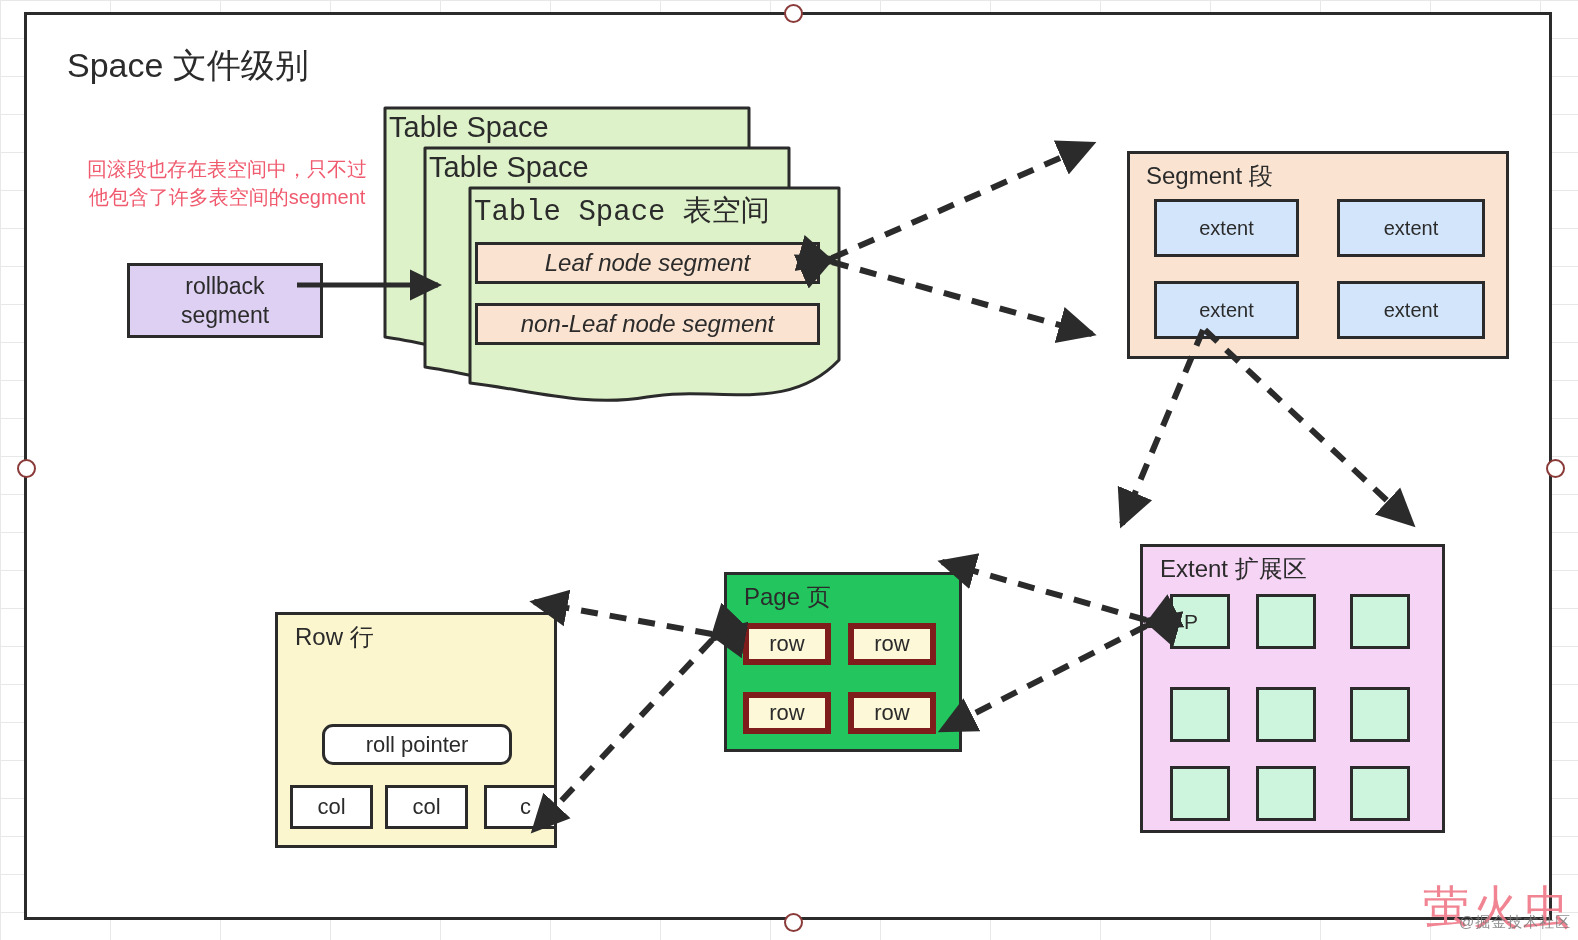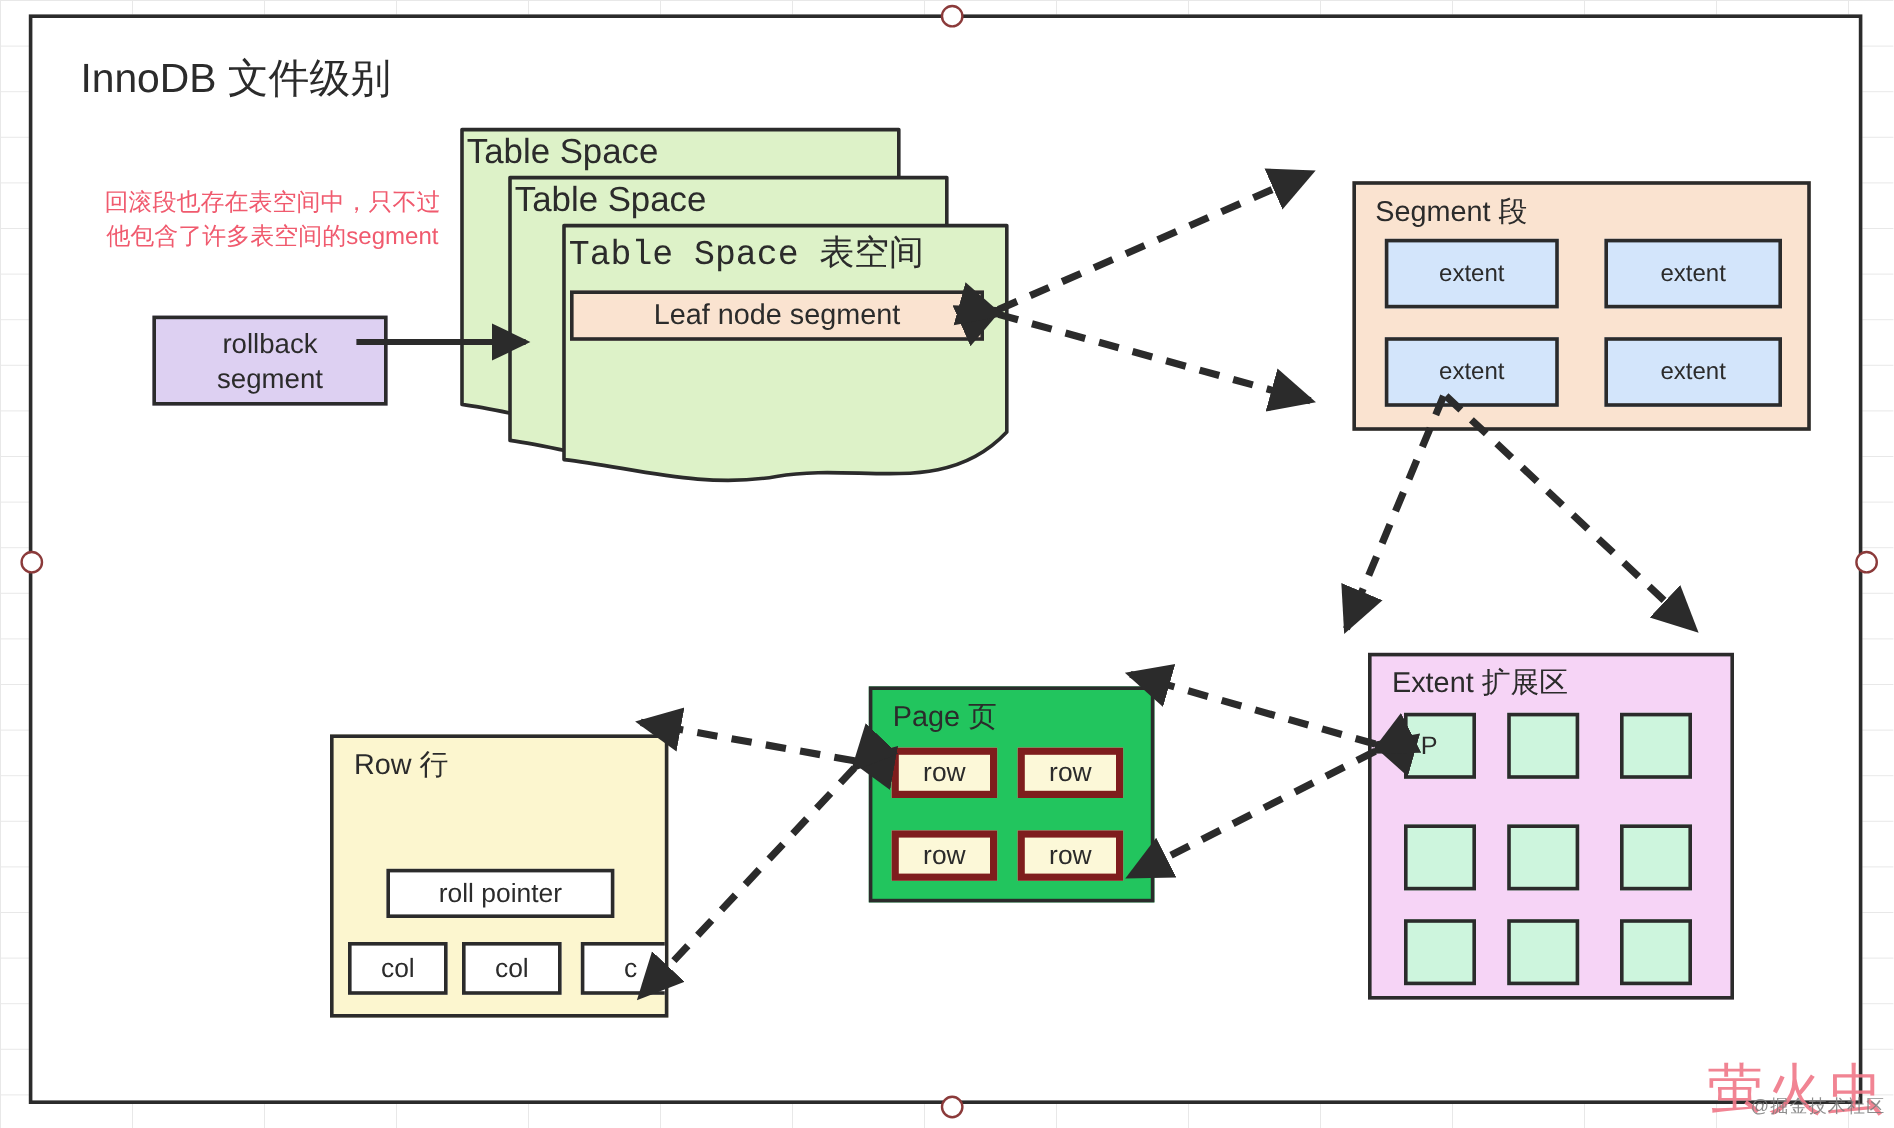--- a/index.html
+++ b/index.html
@@ -44,21 +44,21 @@
     left:100px;top:248px;width:196px;height:75px;background:#ddd0f2;
     font-size:23px;color:#2b2b2b;line-height:1.25;
   }
 
   
   .ts-card{position:absolute;z-index:8;}
   .ts-card svg{display:block;}
   .ts-title{position:absolute;font-size:29px;color:#2b2b2b;white-space:nowrap;z-index:12;}
   .seg-row{
     position:absolute;box-sizing:border-box;border:3px solid #2b2b2b;
-    background:#fae3d0;font-size:24px;color:#2b2b2b;z-index:12;
+    background:#fae3d0;font-size:24px;color:#2b2b2b;z-index:12;font-style:italic;
   }
 
   
   #segment{left:1100px;top:136px;width:382px;height:208px;background:#fae3d0;}
   .extent-cell{
     position:absolute;box-sizing:border-box;border:3px solid #2b2b2b;
     background:#d3e5fb;font-size:20px;color:#2b2b2b;
   }
 
   
@@ -96,21 +96,21 @@
     white-space:nowrap;opacity:.85;
   }
 </style>
 </head>
 <body>
 
 <div id="grid"></div>
 
 <div id="canvas">
 
-  <div class="title">InnoDB 文件级别</div>
+  <div class="title">Space 文件级别</div>
   <div class="note">回滚段也存在表空间中，只不过他包含了许多表空间的segment</div>
 
   <div class="box ctr" id="rollback" style="flex-direction:column;">
     <span>rollback</span>
     <span>segment</span>
   </div>
 
   <div class="ts-card" style="left:355px;top:90px;">
     <svg width="370" height="260" viewBox="0 0 370 260">
       <path d="M3 3 H367 V205 C300 255 240 235 180 250 C120 262 60 240 3 232 Z" fill="#ddf2c8" stroke="#2b2b2b" stroke-width="3" stroke-linejoin="round"></path>
@@ -126,20 +126,21 @@
   <div class="ts-title" style="left:402px;top:136px;">Table Space</div>
 
   <div class="ts-card" style="left:440px;top:170px;">
     <svg width="375" height="230" viewBox="0 0 375 230">
       <path d="M3 3 H372 V175 C320 230 250 200 180 212 C118 223 58 204 3 198 Z" fill="#ddf2c8" stroke="#2b2b2b" stroke-width="3" stroke-linejoin="round"></path>
     </svg>
   </div>
   <div class="ts-title" style="left:447px;top:176px;font-family:Liberation Mono, monospace;">Table Space 表空间</div>
 
   <div class="seg-row ctr" style="left:448px;top:227px;width:345px;height:42px;">Leaf node segment</div>
+  <div class="seg-row ctr" style="left:448px;top:288px;width:345px;height:42px;">non-Leaf node segment</div>
 
   <div class="box" id="segment">
     <div class="lbl" style="left:16px;top:6px;">Segment 段</div>
     <div class="extent-cell ctr" style="left:24px;top:45px;width:145px;height:58px;">extent</div>
     <div class="extent-cell ctr" style="left:207px;top:45px;width:148px;height:58px;">extent</div>
     <div class="extent-cell ctr" style="left:24px;top:127px;width:145px;height:58px;">extent</div>
     <div class="extent-cell ctr" style="left:207px;top:127px;width:148px;height:58px;">extent</div>
   </div>
 
   <div class="box" id="extent">
@@ -158,21 +159,21 @@
   <div class="box" id="page">
     <div class="lbl" style="left:17px;top:6px;">Page 页</div>
     <div class="row-cell ctr" style="left:16px;top:48px;">row</div>
     <div class="row-cell ctr" style="left:121px;top:48px;">row</div>
     <div class="row-cell ctr" style="left:16px;top:117px;">row</div>
     <div class="row-cell ctr" style="left:121px;top:117px;">row</div>
   </div>
 
   <div class="box" id="row" style="overflow:hidden;">
     <div class="lbl" style="left:17px;top:6px;">Row 行</div>
-    <div class="fld ctr" style="left:44px;top:109px;width:190px;height:41px;">roll pointer</div>
+    <div class="fld ctr" style="left:44px;top:109px;width:190px;height:41px;border-radius:11px;">roll pointer</div>
     <div class="fld ctr" style="left:12px;top:170px;width:83px;height:44px;">col</div>
     <div class="fld ctr" style="left:107px;top:170px;width:83px;height:44px;">col</div>
     <div class="fld ctr" style="left:206px;top:170px;width:83px;height:44px;">c</div>
   </div>
 
   <div class="wm" id="wm-red">萤火虫</div>
   <div class="wm" id="wm-gray">@掘金技术社区</div>
 
 </div>
 

